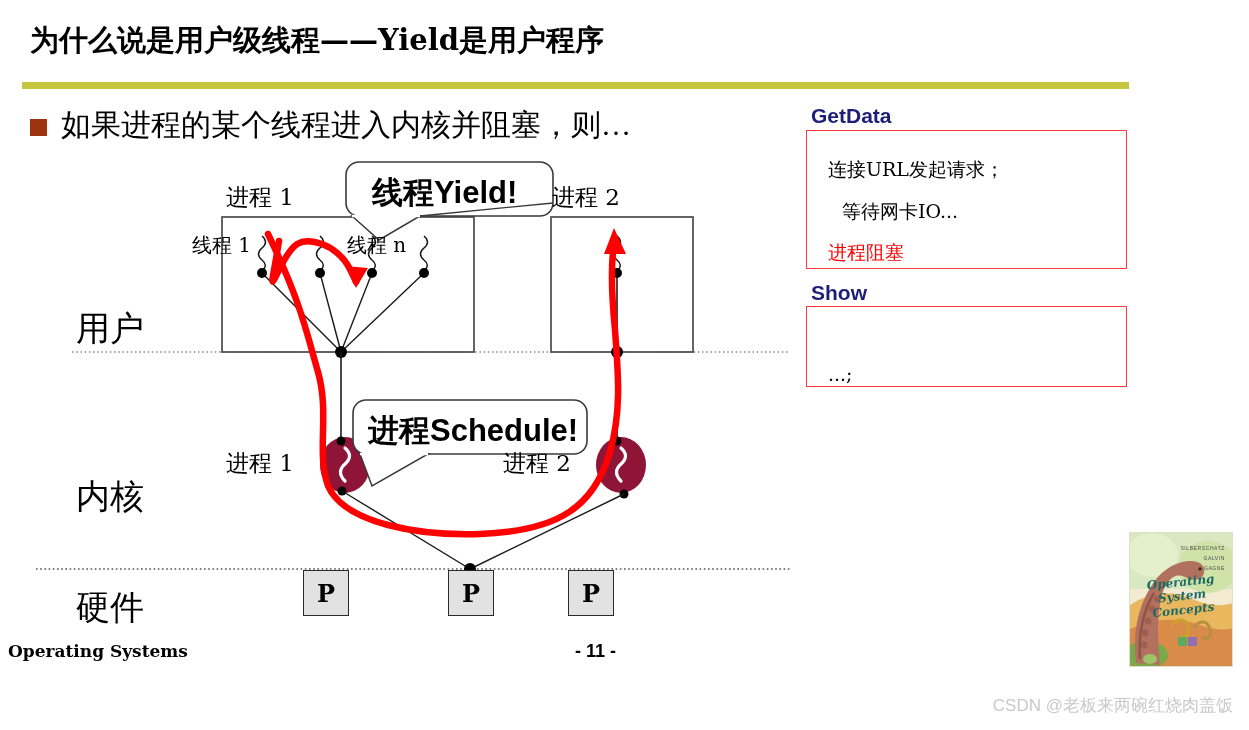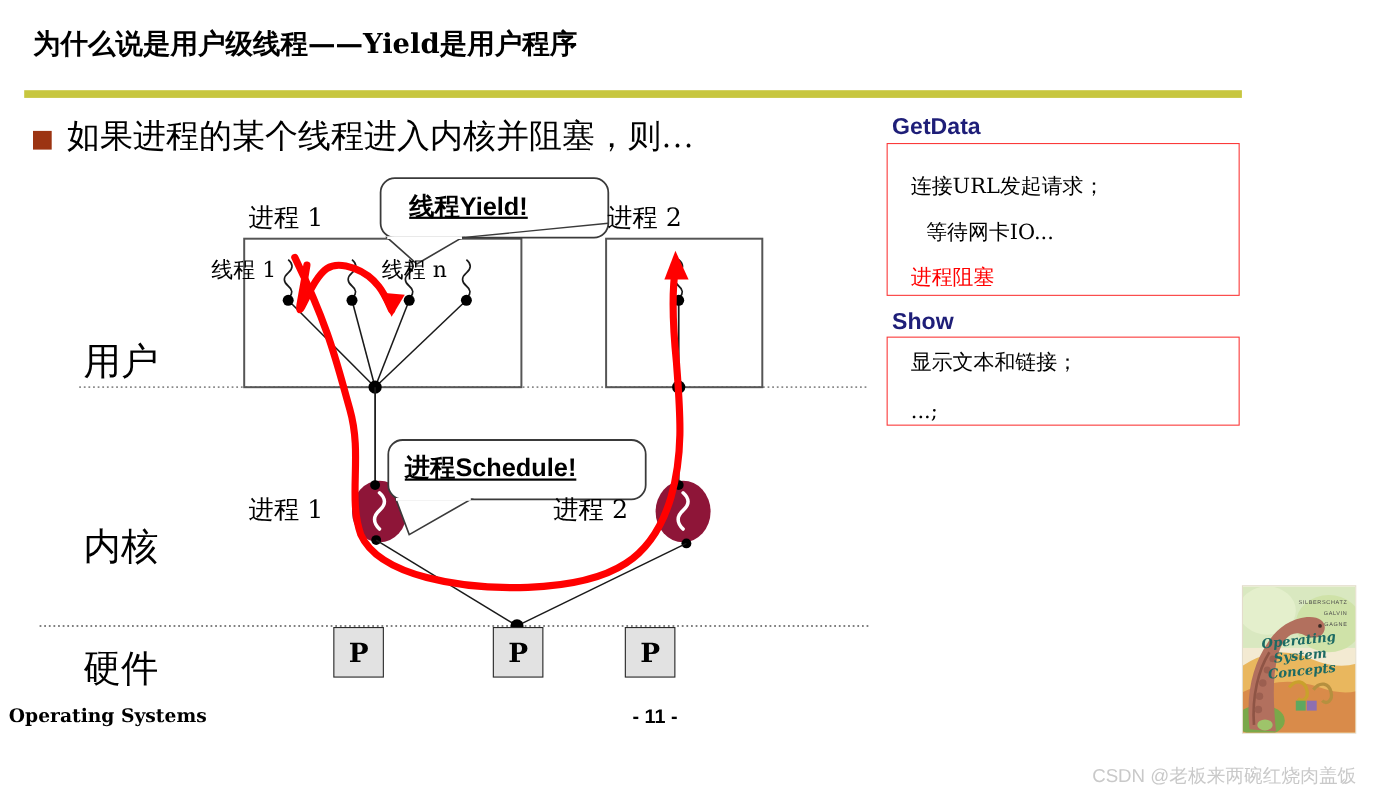--- a/index.html
+++ b/index.html
@@ -20,21 +20,21 @@
   }
 
   
   #title {
     position: absolute;
     left: 30px;
     top: 14px;
     width: 1140px;
     font-family: "DejaVu Serif", "Liberation Serif", serif;
     font-weight: bold;
-    font-size: 25px;
+    font-size: 29px;
     line-height: 52px;
     letter-spacing: 0px;
     color: #000000;
     white-space: nowrap;
   }
   #title-rule {
     position: absolute;
     left: 22px;
     top: 82px;
     width: 1107px;
@@ -133,24 +133,23 @@
     justify-content: center;
     font-family: "DejaVu Serif", "Liberation Serif", serif;
     font-weight: bold;
     font-size: 24px;
     color: #000000;
   }
   .callout-text {
     position: absolute;
     font-family: "Liberation Sans", "DejaVu Sans", sans-serif;
     font-weight: bold;
-    font-size: 23px;
-    color: #000000;
-    white-space: nowrap;
-    text-decoration: underline;
+    font-size: 31px;
+    color: #000000;
+    white-space: nowrap;
   }
 
   
   #footer-left {
     position: absolute;
     left: 8px;
     top: 641px;
     font-family: "DejaVu Serif", "Liberation Serif", serif;
     font-weight: bold;
     font-size: 17px;
@@ -347,21 +346,20 @@
   </div>
 
   <div class="panel-header" style="left:811px; top:104px;">GetData</div>
   <div class="panel-box" style="left:806px; top:130px; width:321px; height:139px;"></div>
   <div class="panel-line" style="left:828px; top:157px;">连接URL发起请求；</div>
   <div class="panel-line" style="left:828px; top:199px;margin-left:14px;">等待网卡IO...</div>
   <div class="panel-line red" style="left:828px; top:240px;">进程阻塞</div>
 
   <div class="panel-header" style="left:811px; top:281px;">Show</div>
   <div class="panel-box" style="left:806px; top:306px; width:321px; height:81px;"></div>
-  <div class="panel-line" style="left:828px; top:317px;">显示文本和链接；</div>
   <div class="panel-line" style="left:828px; top:362px;">...;</div>
 
   <div id="book-cover">
     <svg width="104" height="135" viewBox="0 0 104 135" xmlns="http://www.w3.org/2000/svg">
       <rect x="0" y="0" width="104" height="135" fill="#f3ead2"></rect>
       <rect x="0" y="0" width="104" height="56" fill="#d9e8c0"></rect>
       <ellipse cx="78" cy="34" rx="30" ry="26" fill="#cfe2a8"></ellipse>
       <ellipse cx="22" cy="22" rx="26" ry="22" fill="#e4efcc"></ellipse>
       <path d="M0 72 Q30 52 62 66 Q86 76 104 70 L104 135 L0 135 Z" fill="#e9b75e"></path>
       <path d="M0 96 Q36 80 70 92 Q90 99 104 95 L104 135 L0 135 Z" fill="#d98b4a"></path>

